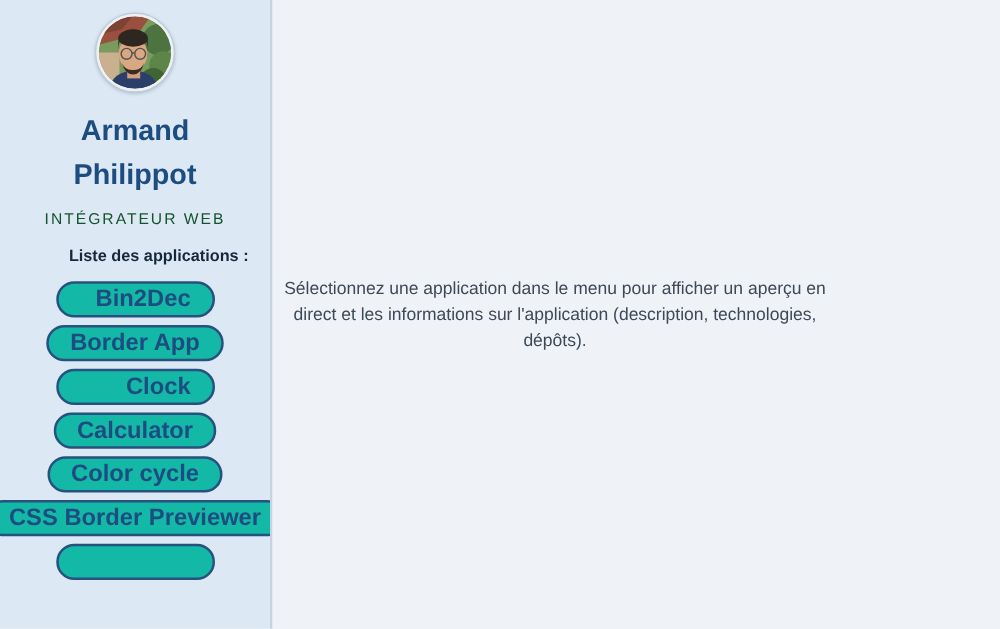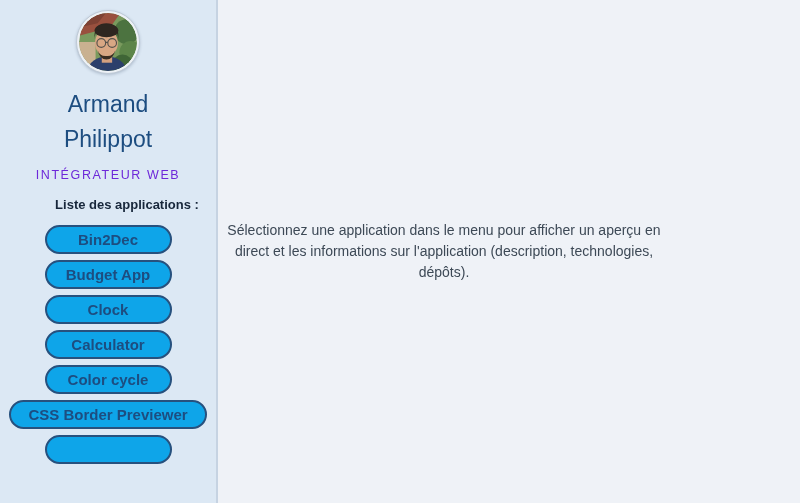--- a/index.html
+++ b/index.html
@@ -30,29 +30,29 @@
     border: 1px solid #bfcad6;
     box-shadow: 0 1px 3px rgba(40,60,90,.25);
     display: flex; align-items: center; justify-content: center;
   }
   .avatar-ring svg { border-radius: 50%; display: block; }
   .profile-name {
     margin-top: 13px;
     width: 160px;
     font-size: 23px;
     line-height: 35px;
-    font-weight: normal;
+    font-weight: bold;
     color: #1d4d80;
     text-align: center;
   }
   .profile-job {
     margin-top: 11px;
     font-size: 12.5px;
     letter-spacing: 1.6px;
-    color: #6d28d9;
+    color: #14532d;
     text-align: center;
   }
   .apps-section {
     margin-top: 15px;
     flex: 1 1 auto;
     min-height: 0;
     overflow: hidden;
     width: 100%;
     display: flex;
     flex-direction: column;
@@ -71,27 +71,28 @@
     flex-direction: column;
     align-items: center;
     gap: 6px;
   }
   .app-button {
     min-width: 127px;
     height: 29px;
     padding: 0 17px;
     border: 2px solid #27517e;
     border-radius: 15px;
-    background: #0ea5e9;
+    background: #14b8a6;
     color: #1d4d80;
     font-family: inherit;
-    font-size: 15px;
+    font-size: 19px;
     font-weight: bold;
     cursor: pointer;
     white-space: nowrap;
+    text-align: right;
   }
   .sidebar-footer {
     width: 100%;
     border-top: 1px solid #c8d4e1;
     padding: 11px 6px 12px;
     text-align: center;
     font-size: 12.5px;
     color: #32404f;
   }
   .sidebar-footer .line { line-height: 15px; }
@@ -157,21 +158,21 @@
     <h1 class="profile-name">Armand Philippot</h1>
     <p class="profile-job">INTÉGRATEUR WEB</p>
 
     <section class="apps-section">
       <h2 class="apps-label">Liste des applications :</h2>
       <ul class="apps-list">
         <li>
           <button class="app-button">Bin2Dec</button>
         </li>
         <li>
-          <button class="app-button">Budget App</button>
+          <button class="app-button">Border App</button>
         </li>
         <li>
           <button class="app-button">Clock</button>
         </li>
         <li>
           <button class="app-button">Calculator</button>
         </li>
         <li>
           <button class="app-button">Color cycle</button>
         </li>

